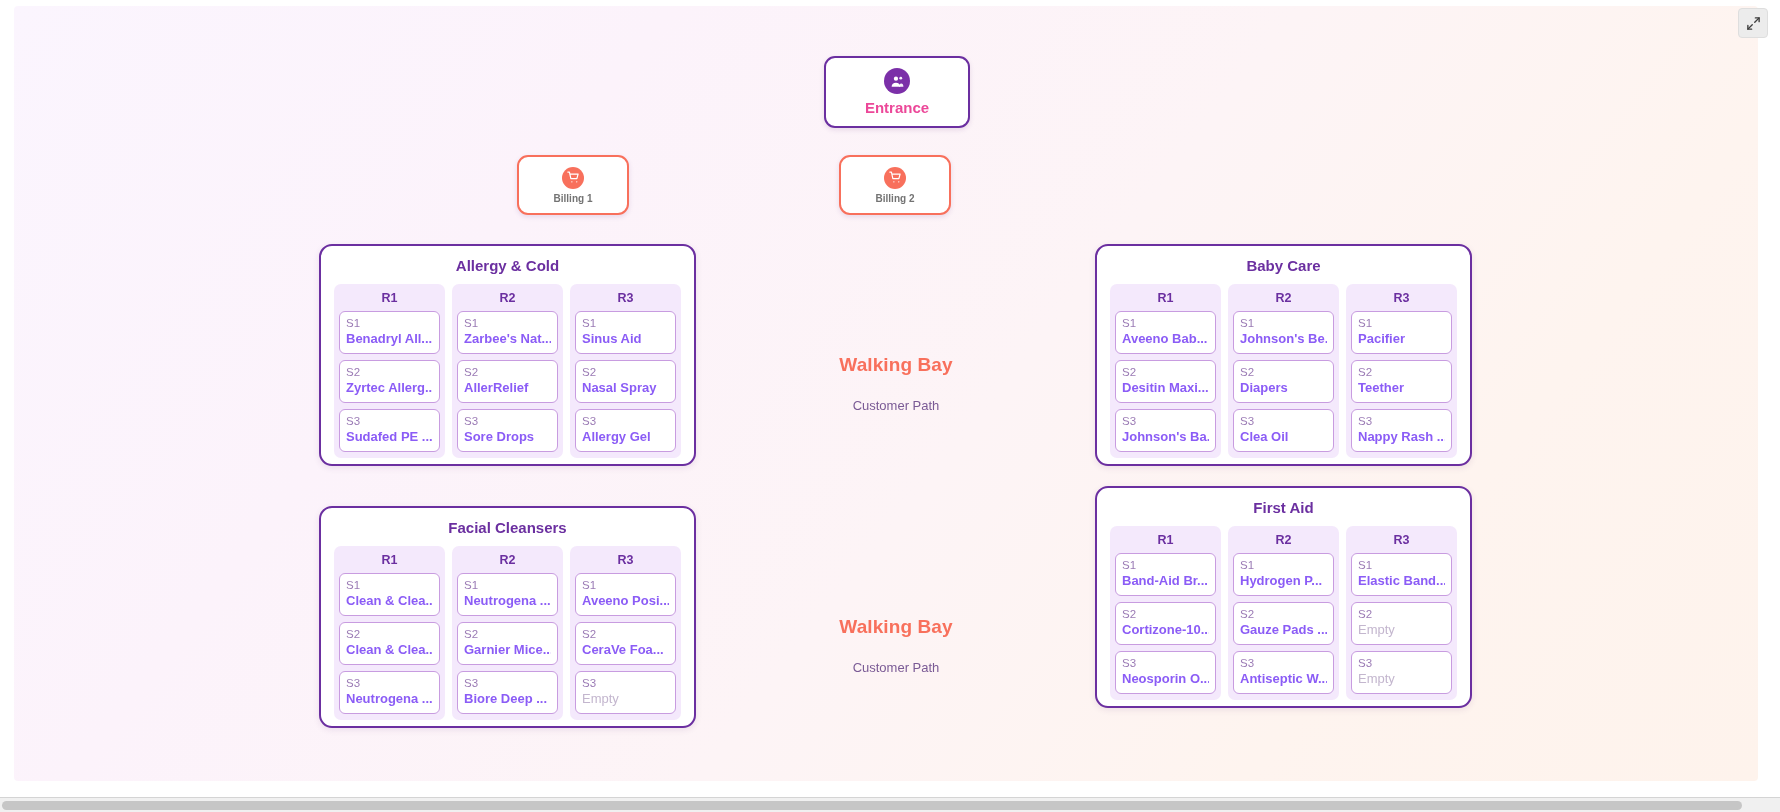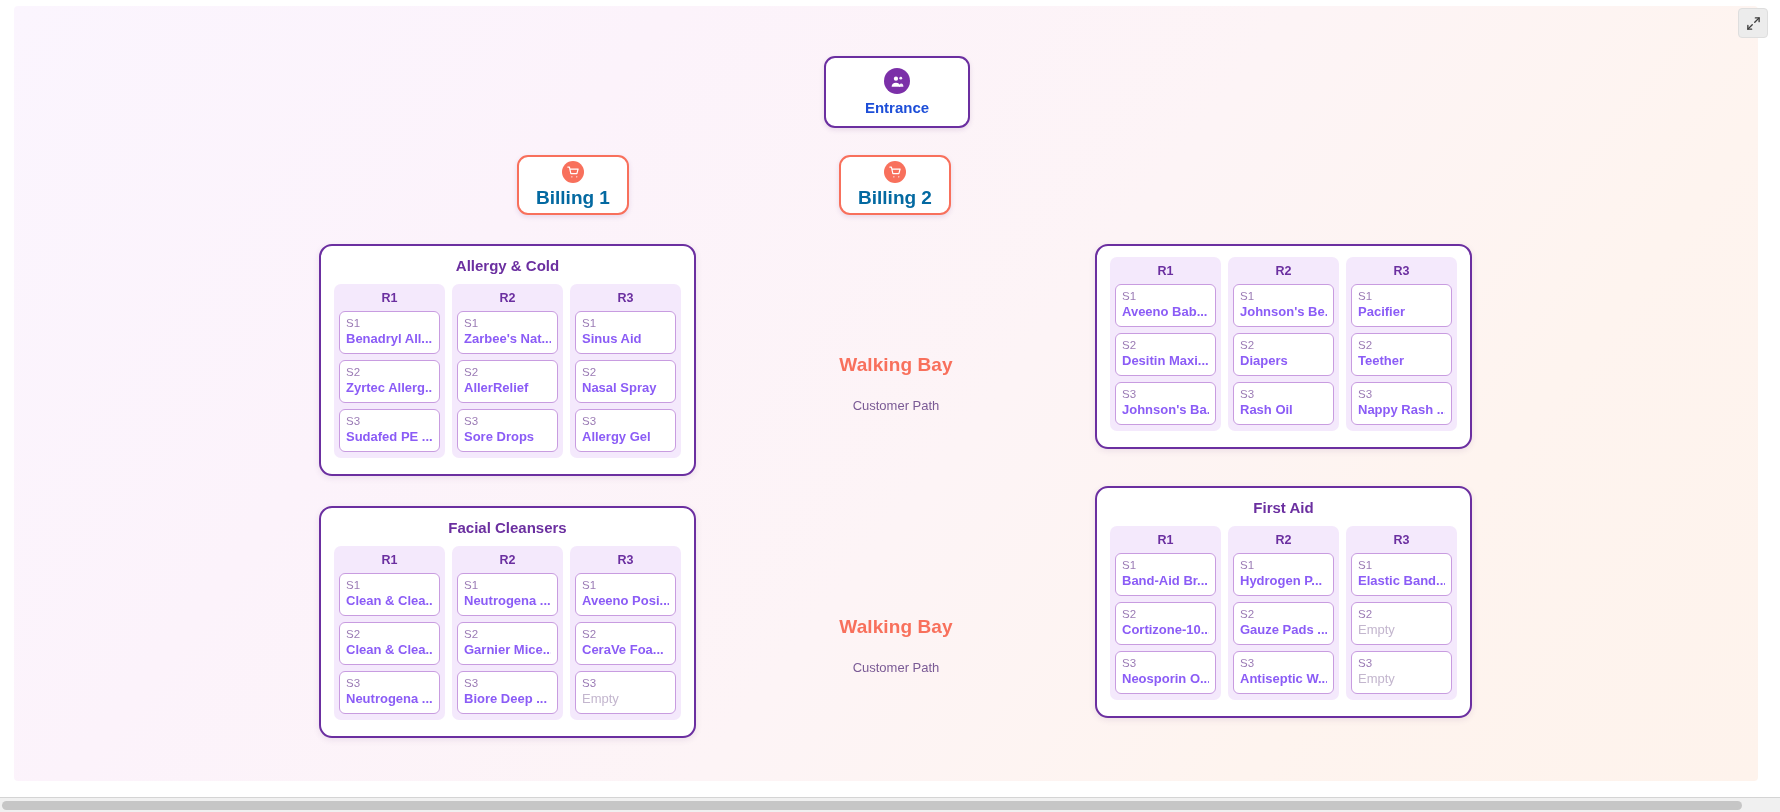--- a/index.html
+++ b/index.html
@@ -87,43 +87,43 @@
   }
 
   .node-entrance {
     border: 2px solid #6b2fa0;
     left: 810px;
     top: 50px;
     width: 146px;
     height: 72px;
   }
   .node-entrance .node-label {
-    color: #1d4ed8;
+    color: #ec4899;
     font-size: 15px;
     font-weight: 600;
     margin-top: 5px;
   }
   .icon-circle {
     width: 26px;
     height: 26px;
     border-radius: 50%;
     display: flex;
     align-items: center;
     justify-content: center;
     background: #7b2fa8;
   }
 
   .node-billing {
     border: 2px solid #f8705c;
     width: 112px;
     height: 60px;
   }
   .node-billing .node-label {
-    color: #0369a1;
-    font-size: 19px;
+    color: #737373;
+    font-size: 10px;
     font-weight: 600;
     margin-top: 4px;
   }
   .node-billing .icon-circle {
     width: 22px;
     height: 22px;
     background: #f8705c;
   }
   #billing-1 { left: 503px; top: 149px; }
   #billing-2 { left: 825px; top: 149px; }
@@ -148,21 +148,21 @@
   }
   #walking-bay-1 { left: 782px; top: 348px; }
   #walking-bay-2 { left: 782px; top: 610px; }
 
   
   .section-panel {
     position: absolute;
     background: #ffffff;
     border: 2px solid #6b2fa0;
     border-radius: 13px;
-    padding: 11px 13px 16px 13px;
+    padding: 11px 13px 6px 13px;
     box-shadow: 0 2px 6px rgba(90, 40, 120, .10);
   }
   .section-title {
     text-align: center;
     color: #6b2fa0;
     font-size: 15px;
     font-weight: 600;
     margin-bottom: 10px;
   }
   .racks {
@@ -363,20 +363,21 @@
               <div class="slot-name">CeraVe Foa...</div>
             </div>
             <div class="slot">
               <div class="slot-id">S3</div>
               <div class="slot-name empty">Empty</div>
             </div>
           </div>
         </div>
       </div>
     <div class="section-panel" id="section-baby-care">
+        <div class="section-title">Baby Care</div>
         <div class="racks">
           <div class="rack">
             <div class="rack-label">R1</div>
             <div class="slot">
               <div class="slot-id">S1</div>
               <div class="slot-name">Aveeno Bab...</div>
             </div>
             <div class="slot">
               <div class="slot-id">S2</div>
               <div class="slot-name">Desitin Maxi...</div>
@@ -391,21 +392,21 @@
             <div class="slot">
               <div class="slot-id">S1</div>
               <div class="slot-name">Johnson's Be...</div>
             </div>
             <div class="slot">
               <div class="slot-id">S2</div>
               <div class="slot-name">Diapers</div>
             </div>
             <div class="slot">
               <div class="slot-id">S3</div>
-              <div class="slot-name">Rash Oil</div>
+              <div class="slot-name">Clea Oil</div>
             </div>
           </div>
           <div class="rack">
             <div class="rack-label">R3</div>
             <div class="slot">
               <div class="slot-id">S1</div>
               <div class="slot-name">Pacifier</div>
             </div>
             <div class="slot">
               <div class="slot-id">S2</div>

